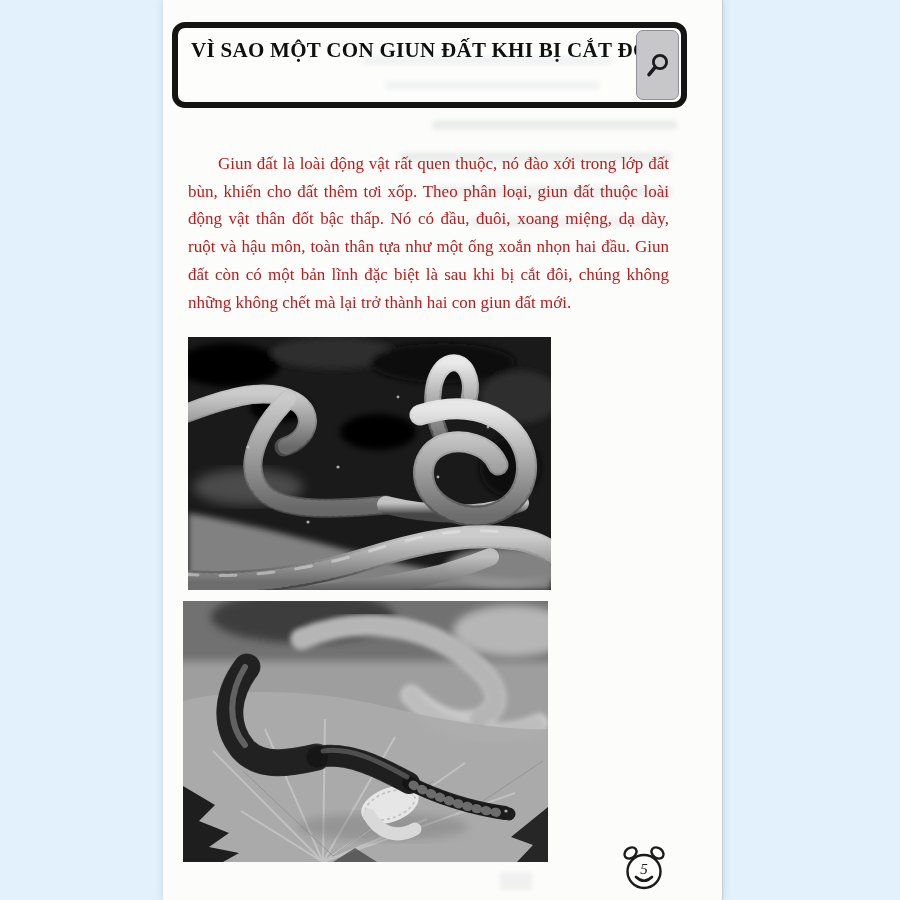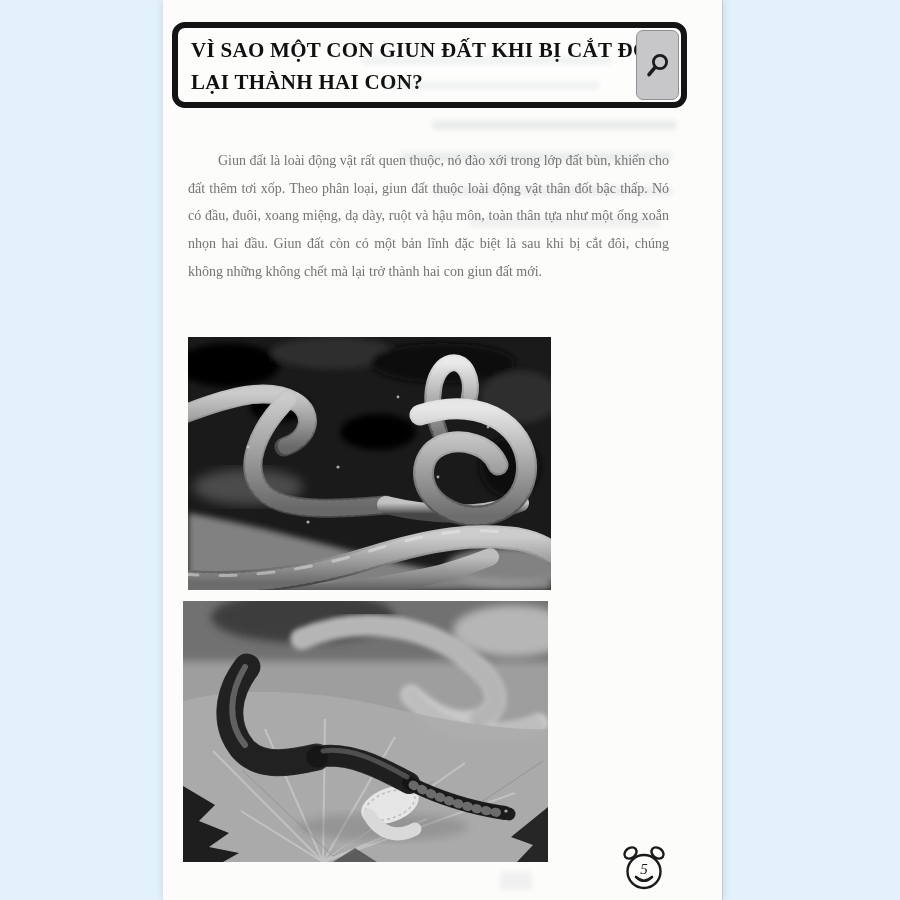--- a/index.html
+++ b/index.html
@@ -30,21 +30,21 @@
   .title-line { display:block; }
   .search-btn {
     position:absolute; top:2px; right:2px; bottom:2px; width:43px;
     background:#c7c7c9; border:1px solid #8f8f94; border-radius:7px;
     box-sizing:border-box;
     display:flex; align-items:center; justify-content:center;
   }
   
   .body-text {
     position:absolute; left:188px; top:133px; width:481px;
-    font-size:14px; line-height:27.7px; color:#737373;
+    font-size:17px; line-height:27.7px; color:#b91c1c;
     text-align:justify; text-indent:30px;
   }
   
   .photo { position:absolute; overflow:hidden; background:#181818; }
   .photo svg { display:block; width:100%; height:100%; }
   .photo1 { left:188px; top:337px; width:363px; height:253px; }
   .photo2 { left:183px; top:601px; width:365px; height:261px; background:#9e9e9e; }
   
   .mascot { position:absolute; left:617px; top:844px; width:54px; height:50px; }
   .mascot svg { display:block; width:100%; height:100%; }
@@ -57,21 +57,20 @@
 </head>
 <body>
 
 <div class="canvas">
 
   <div class="paper"></div>
 
   <div class="title-box">
     <div class="title-text">
       <span class="title-line">VÌ SAO MỘT CON GIUN ĐẤT KHI BỊ CẮT ĐÔI</span>
-      <span class="title-line">LẠI THÀNH HAI CON?</span>
     </div>
     <div class="search-btn">
       <svg width="28" height="28" viewBox="0 0 28 28">
         <circle cx="16" cy="11" r="6.6" fill="none" stroke="#1b1b1b" stroke-width="2.8"></circle>
         <line x1="10.8" y1="16.6" x2="5" y2="23.6" stroke="#1b1b1b" stroke-width="3.6" stroke-linecap="round"></line>
       </svg>
     </div>
   </div>
 
   <div class="ghost" style="left:362px;top:56px;width:250px;height:9px;opacity:.07"></div>

